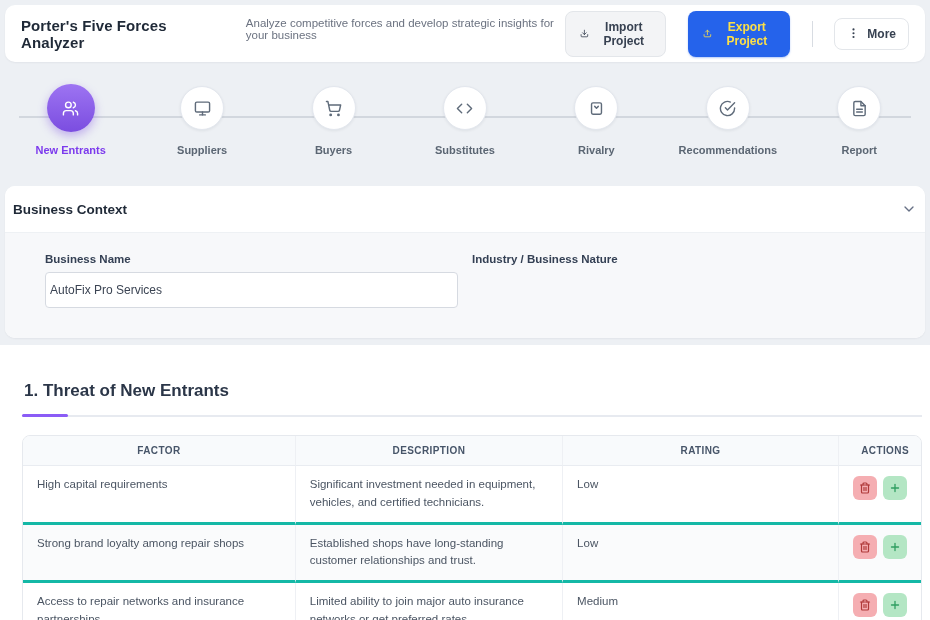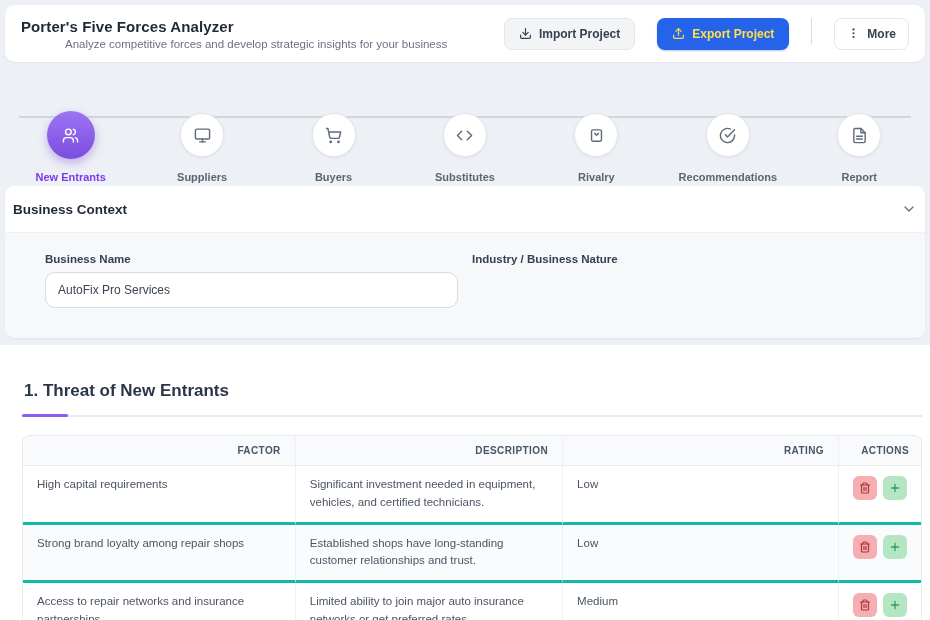--- a/index.html
+++ b/index.html
@@ -6,38 +6,38 @@
   html,body { width:930px; height:620px; overflow:hidden;
     font-family:"Liberation Sans","DejaVu Sans",sans-serif; background:#ffffff; }
 
   
   .top-zone { background:#edf0f4; padding:5px 5px 0 5px; height:345px; }
 
   
   .header-card { background:#ffffff; border-radius:10px; height:57px;
     display:flex; align-items:center; justify-content:space-between;
     padding:0 16px; box-shadow:0 1px 2px rgba(16,24,40,.05); }
-  .header-titles { display:flex; flex-direction:column; gap:3px; }
+  .header-titles { display:flex; flex-direction:row; gap:3px; }
   .page-title { font-size:15px; font-weight:bold; color:#1f2937; letter-spacing:.1px; }
   .page-subtitle { font-size:11.5px; color:#6b7280;margin-left:44px; }
-  .header-actions { display:flex; gap:22px; }
+  .header-actions { display:flex; align-items:center; gap:22px; }
   .btn { display:inline-flex; align-items:center; gap:7px; font-size:12px; font-weight:bold;
     border-radius:8px; padding:8px 14px; cursor:pointer; border:1px solid transparent;
     font-family:inherit; }
   .btn svg { width:13px; height:13px; }
   .btn-import { background:#f3f4f6; border-color:#e3e6ea; color:#374151; }
   .btn-export { background:#2563eb; color:#fde047; box-shadow:0 1px 2px rgba(37,99,235,.35); }
   .header-divider { width:1px; height:26px; background:#d8dce2; }
   .btn-more { background:#ffffff; border-color:#e3e6ea; color:#374151; padding:8px 12px; }
 
   
   .stepper { position:relative; height:124px; }
   .connector { position:absolute; left:14px; right:14px; top:54px; height:2px;
     background:#d2d7de; }
-  .steps-row { position:relative; display:flex; height:100%; padding-top:49px; }
+  .steps-row { position:relative; display:flex; height:100%; padding-top:22px; }
   .step { flex:1; display:flex; flex-direction:column; align-items:center; cursor:pointer; }
   .step-icon-wrap { width:48px; height:48px; display:flex; align-items:center; justify-content:center; }
   .step-icon { width:44px; height:44px; border-radius:50%; background:#ffffff;
     border:1px solid #e3e7ee; box-shadow:0 1px 3px rgba(16,24,40,.07);
     display:flex; align-items:center; justify-content:center; color:#5f6b7a; }
   .step-icon svg { width:17px; height:17px; }
   .step-label { margin-top:12px; font-size:11px; font-weight:bold; color:#5b6673; }
   .step.active .step-icon { width:48px; height:48px; border:none;
     background:linear-gradient(180deg,#9d74f2,#7b4de0); color:#ffffff;
     box-shadow:0 4px 10px rgba(124,77,224,.40); }
@@ -47,34 +47,34 @@
   .bc-card { background:#ffffff; border-radius:10px; overflow:hidden;
     box-shadow:0 1px 2px rgba(16,24,40,.05); }
   .bc-header { display:flex; align-items:center; justify-content:space-between;
     padding:15px 8px; background:#ffffff; cursor:pointer; }
   .bc-title { font-size:13.5px; font-weight:bold; color:#1f2937; }
   .bc-header svg { width:16px; height:16px; color:#667085; }
   .bc-body { background:#f7f8fa; border-top:1px solid #eef1f4; padding:20px 40px 30px 40px;
     display:grid; grid-template-columns:1fr 1fr; gap:14px; }
   .field { display:flex; flex-direction:column; gap:7px; }
   .field-label { font-size:11.5px; font-weight:bold; color:#344054; }
-  .field input { height:36px; border:1px solid #d6dae1; border-radius:10px; background:#ffffff;
-    padding:0 12px; font-size:12px; color:#3b4453; font-family:inherit; outline:none; width:100%; }
+  .field input { height:36px; border:1px solid #d6dae1; border-radius:4px; background:#ffffff;
+    padding:0 4px; font-size:12px; color:#3b4453; font-family:inherit; outline:none; width:100%; }
 
   
   .lower { padding:36px 8px 0 22px; background:#ffffff; }
   .section-title { font-size:17px; font-weight:bold; color:#2b3648; padding-left:2px; }
   .section-underline { position:relative; height:2px; background:#e7eaf0; margin-top:14px; }
   .section-underline::before { content:""; position:absolute; left:0; top:-1px; width:46px; height:3px;
     background:#8b5cf6; border-radius:2px; }
 
   table.factors { width:100%; border-collapse:separate; border-spacing:0; margin-top:18px;
     border:1px solid #e6e9ee; border-radius:8px; overflow:hidden; }
   .factors th { background:#f8fafc; font-size:10px; font-weight:bold; letter-spacing:.4px;
-    color:#475569; text-align:right; padding:9px 14px; border-bottom:1px solid #e9ecf1; }
+    color:#475569; text-align:center; padding:9px 14px; border-bottom:1px solid #e9ecf1; }
   .factors th + th, .factors td + td { border-left:1px solid #eef0f4; }
   .factors td { font-size:11.5px; color:#4b5563; padding:10px 14px; vertical-align:top;
     line-height:1.55; background:#ffffff; border-bottom:3px solid #14b8a6; }
   .factors tr:nth-child(even) td { background:#fafbfc; }
   .factors tr:last-child td { border-bottom:none; }
   .col-factor { width:30.5%; } .col-desc { width:30%; } .col-rating { width:31%; } .col-actions { width:8.5%; }
   .factors th.th-actions { text-align:right; padding-right:12px; }
   .td-actions { text-align:center; }
   .actions-wrap { display:inline-flex; gap:6px; }
   .mini-btn { width:24px; height:24px; border:none; border-radius:6px; cursor:pointer;

